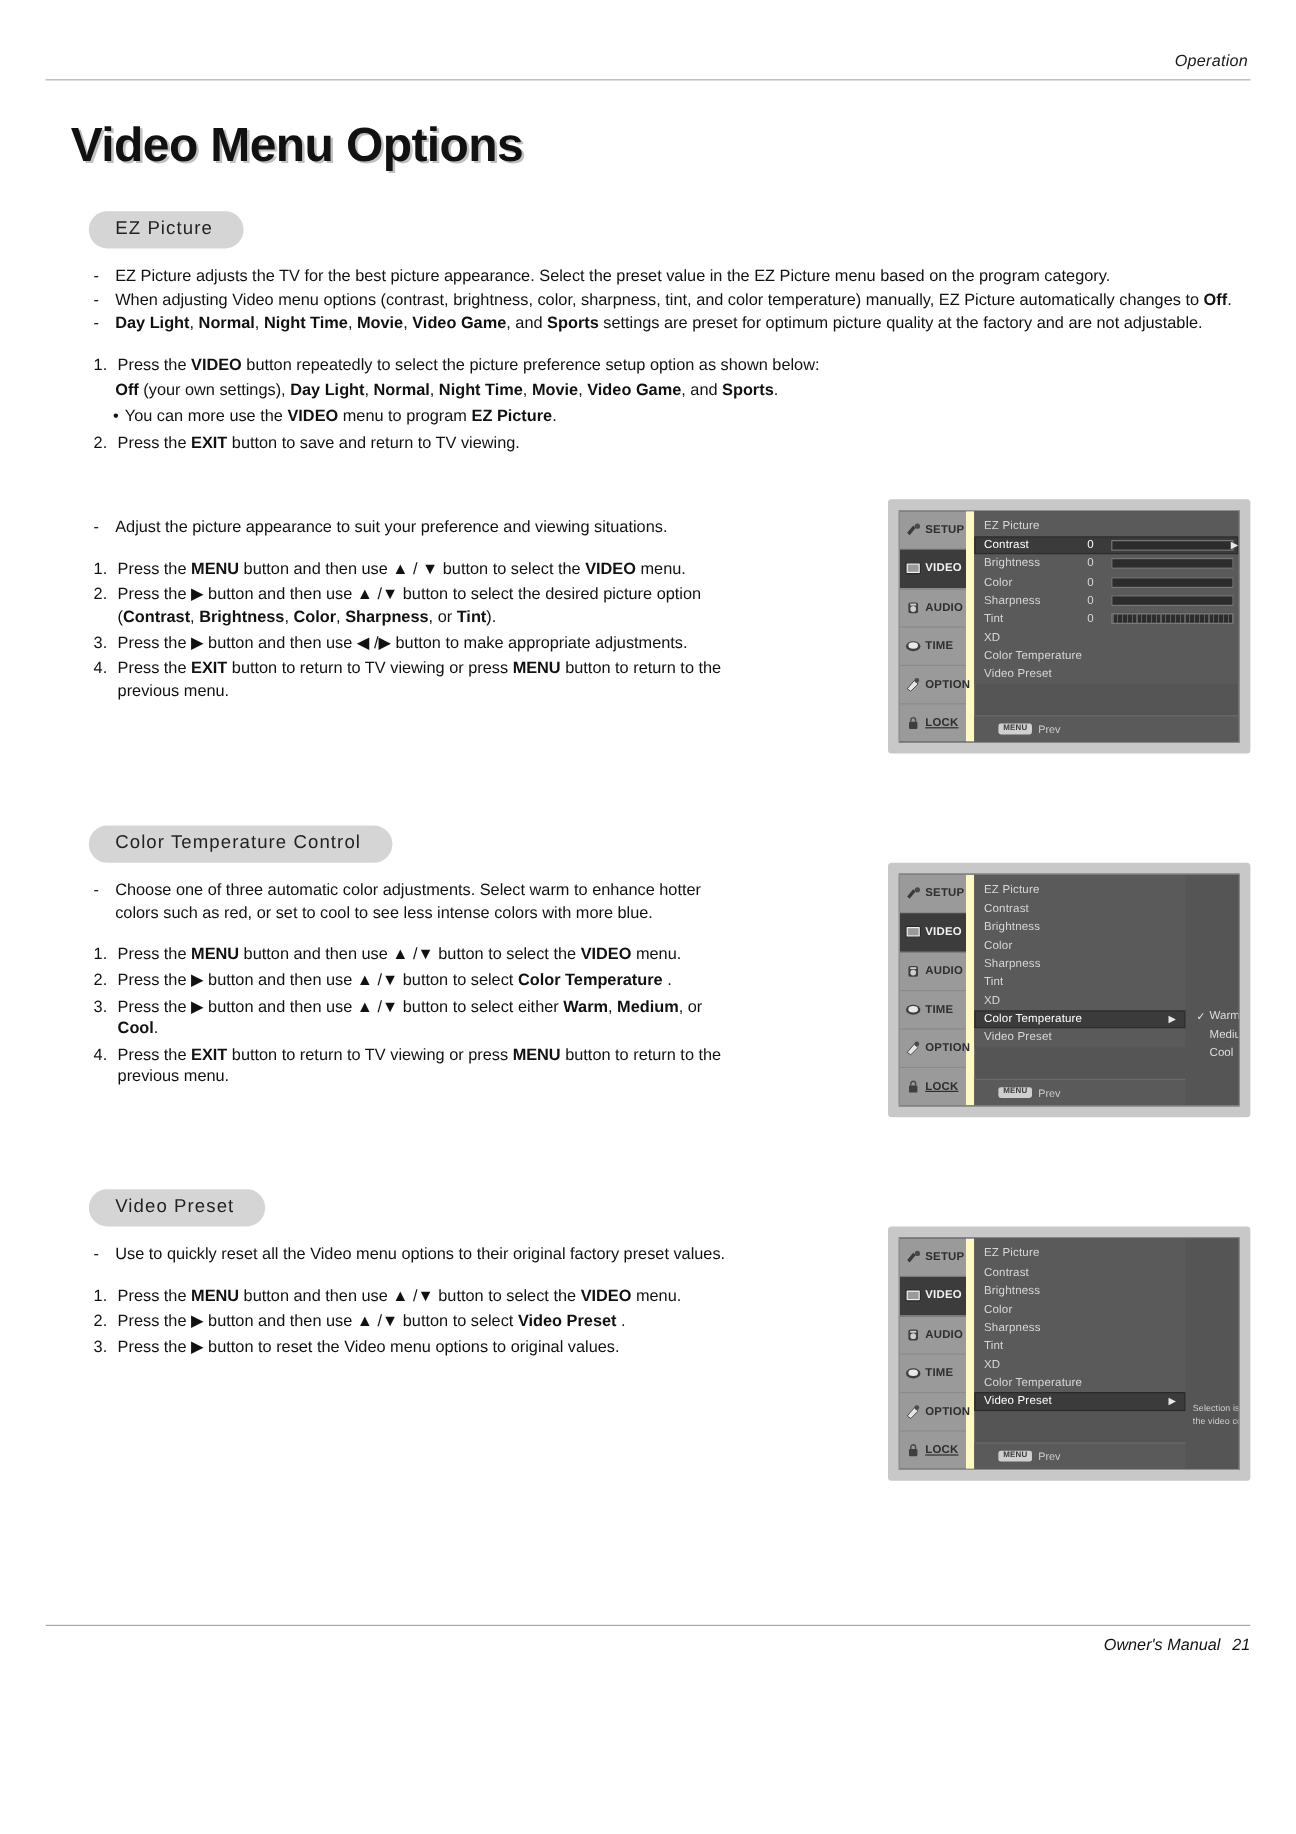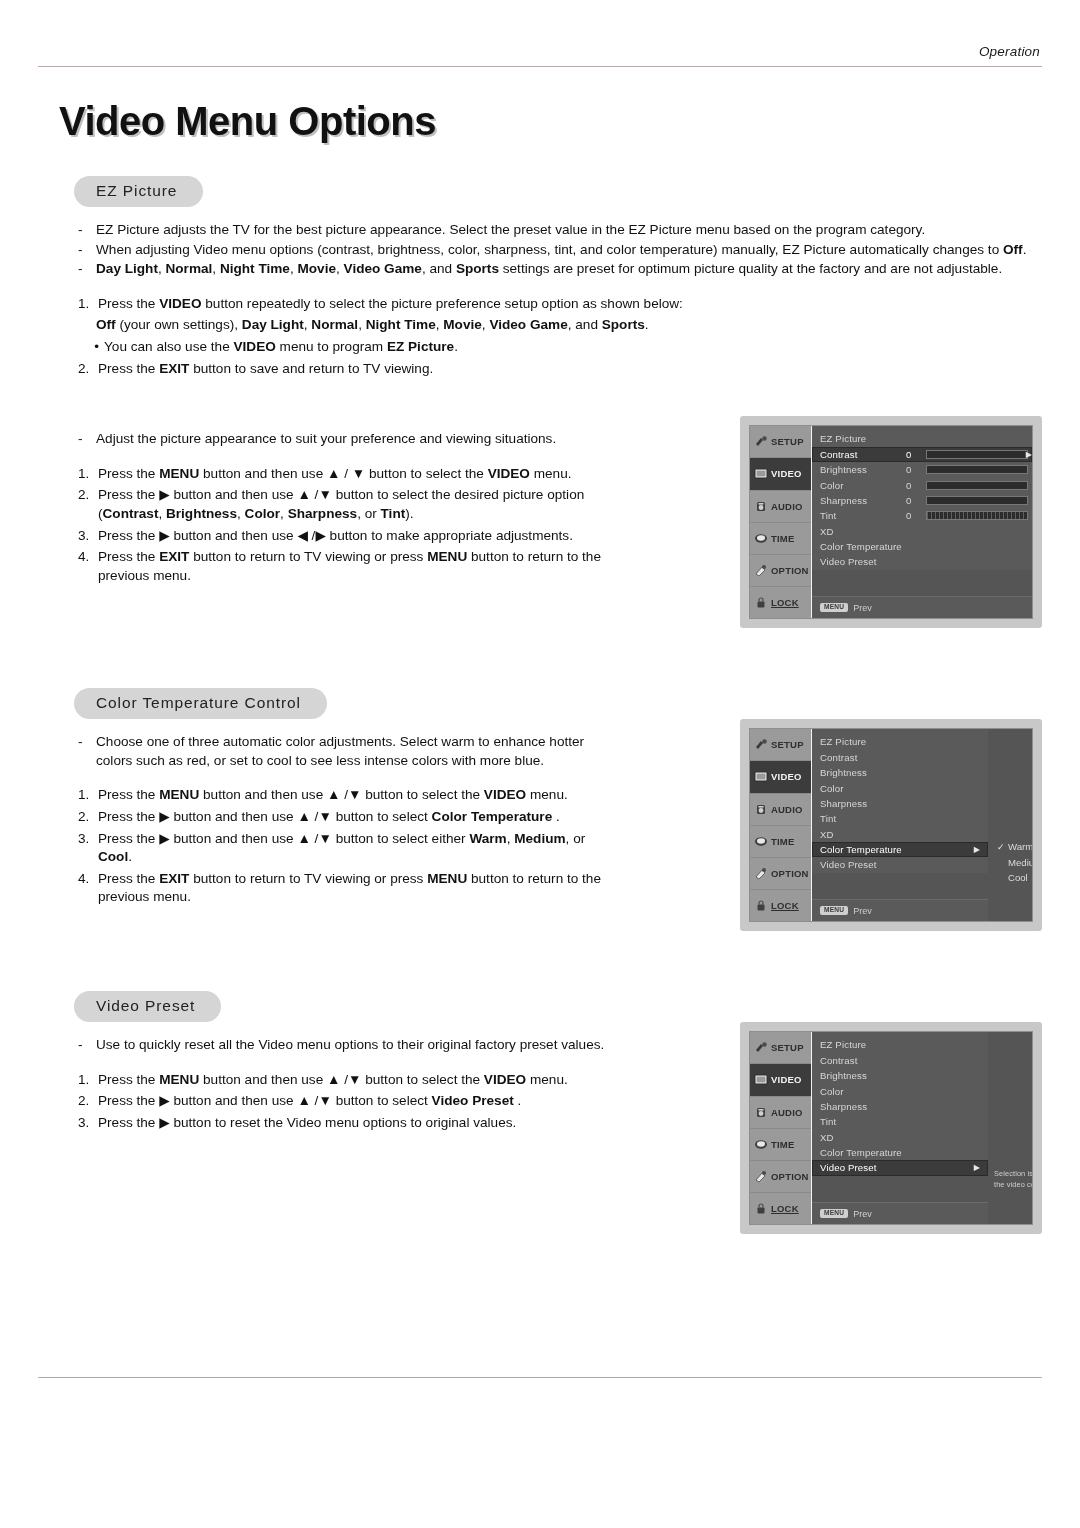--- a/index.html
+++ b/index.html
@@ -123,21 +123,21 @@
     position: relative;
     overflow: hidden;
   }
   .osd-side {
     width: 62px;
     flex: 0 0 auto;
     background: #9a9a9a;
     display: flex;
     flex-direction: column;
     box-sizing: border-box;
-    border-right: 1px solid #fef9c3;
+    border-right: 7px solid #fef9c3;
   }
   .osd-side-item {
     flex: 1 1 0;
     display: flex;
     align-items: center;
     gap: 3px;
     padding-left: 4px;
     box-sizing: border-box;
     color: #2e2e2e;
     font-size: 9.5px;
@@ -249,21 +249,21 @@
     font-size: 7.4px;
     line-height: 11px;
     letter-spacing: .1px;
     width: 105px;
   }
   .osd-footer {
     margin-top: auto;
     height: 22px;
     display: flex;
     align-items: center;
-    padding-left: 8px;
+    padding-left: 20px;
     box-sizing: border-box;
     border-top: 1px solid #6a6a6a;
     background: #5a5a5a;
   }
   .menu-badge {
     background: #cfcfcf;
     color: #3a3a3a;
     font-size: 6.6px;
     font-weight: bold;
     padding: 1.5px 4px;
@@ -328,21 +328,21 @@
         <div class="row">
           <span class="marker num">1.</span>
           <span class="txt"><span>Press the </span><b>VIDEO</b><span> button repeatedly to select the picture preference setup option as shown below:</span></span>
         </div>
         <div class="row">
           <span class="marker"></span>
           <span class="txt"><b>Off</b><span> (your own settings), </span><b>Day Light</b><span>, </span><b>Normal</b><span>, </span><b>Night Time</b><span>, </span><b>Movie</b><span>, </span><b>Video Game</b><span>, and </span><b>Sports</b><span>.</span></span>
         </div>
         <div class="row">
           <span class="marker bullet">•</span>
-          <span class="txt"><span>You can also use the </span><b>VIDEO</b><span> menu to program </span><b>EZ Picture</b><span>.</span></span>
+          <span class="txt"><span>You can more use the </span><b>VIDEO</b><span> menu to program </span><b>EZ Picture</b><span>.</span></span>
         </div>
         <div class="row">
           <span class="marker num">2.</span>
           <span class="txt"><span>Press the </span><b>EXIT</b><span> button to save and return to TV viewing.</span></span>
         </div>
       </div>
   </div>
 
   <div class="sec-block" style="margin-top:38px;">
     <div class="split">
@@ -767,15 +767,18 @@
               </div>
             </div>
           </div>
         </div>
       </div>
     </div>
   </div>
 
   <div class="footer">
     <div class="footer-rule"></div>
+    <div class="footer-text">
+      <span>Owner's Manual</span><span class="pg">21</span>
+    </div>
   </div>
 
 </div>
 
 </body></html>

